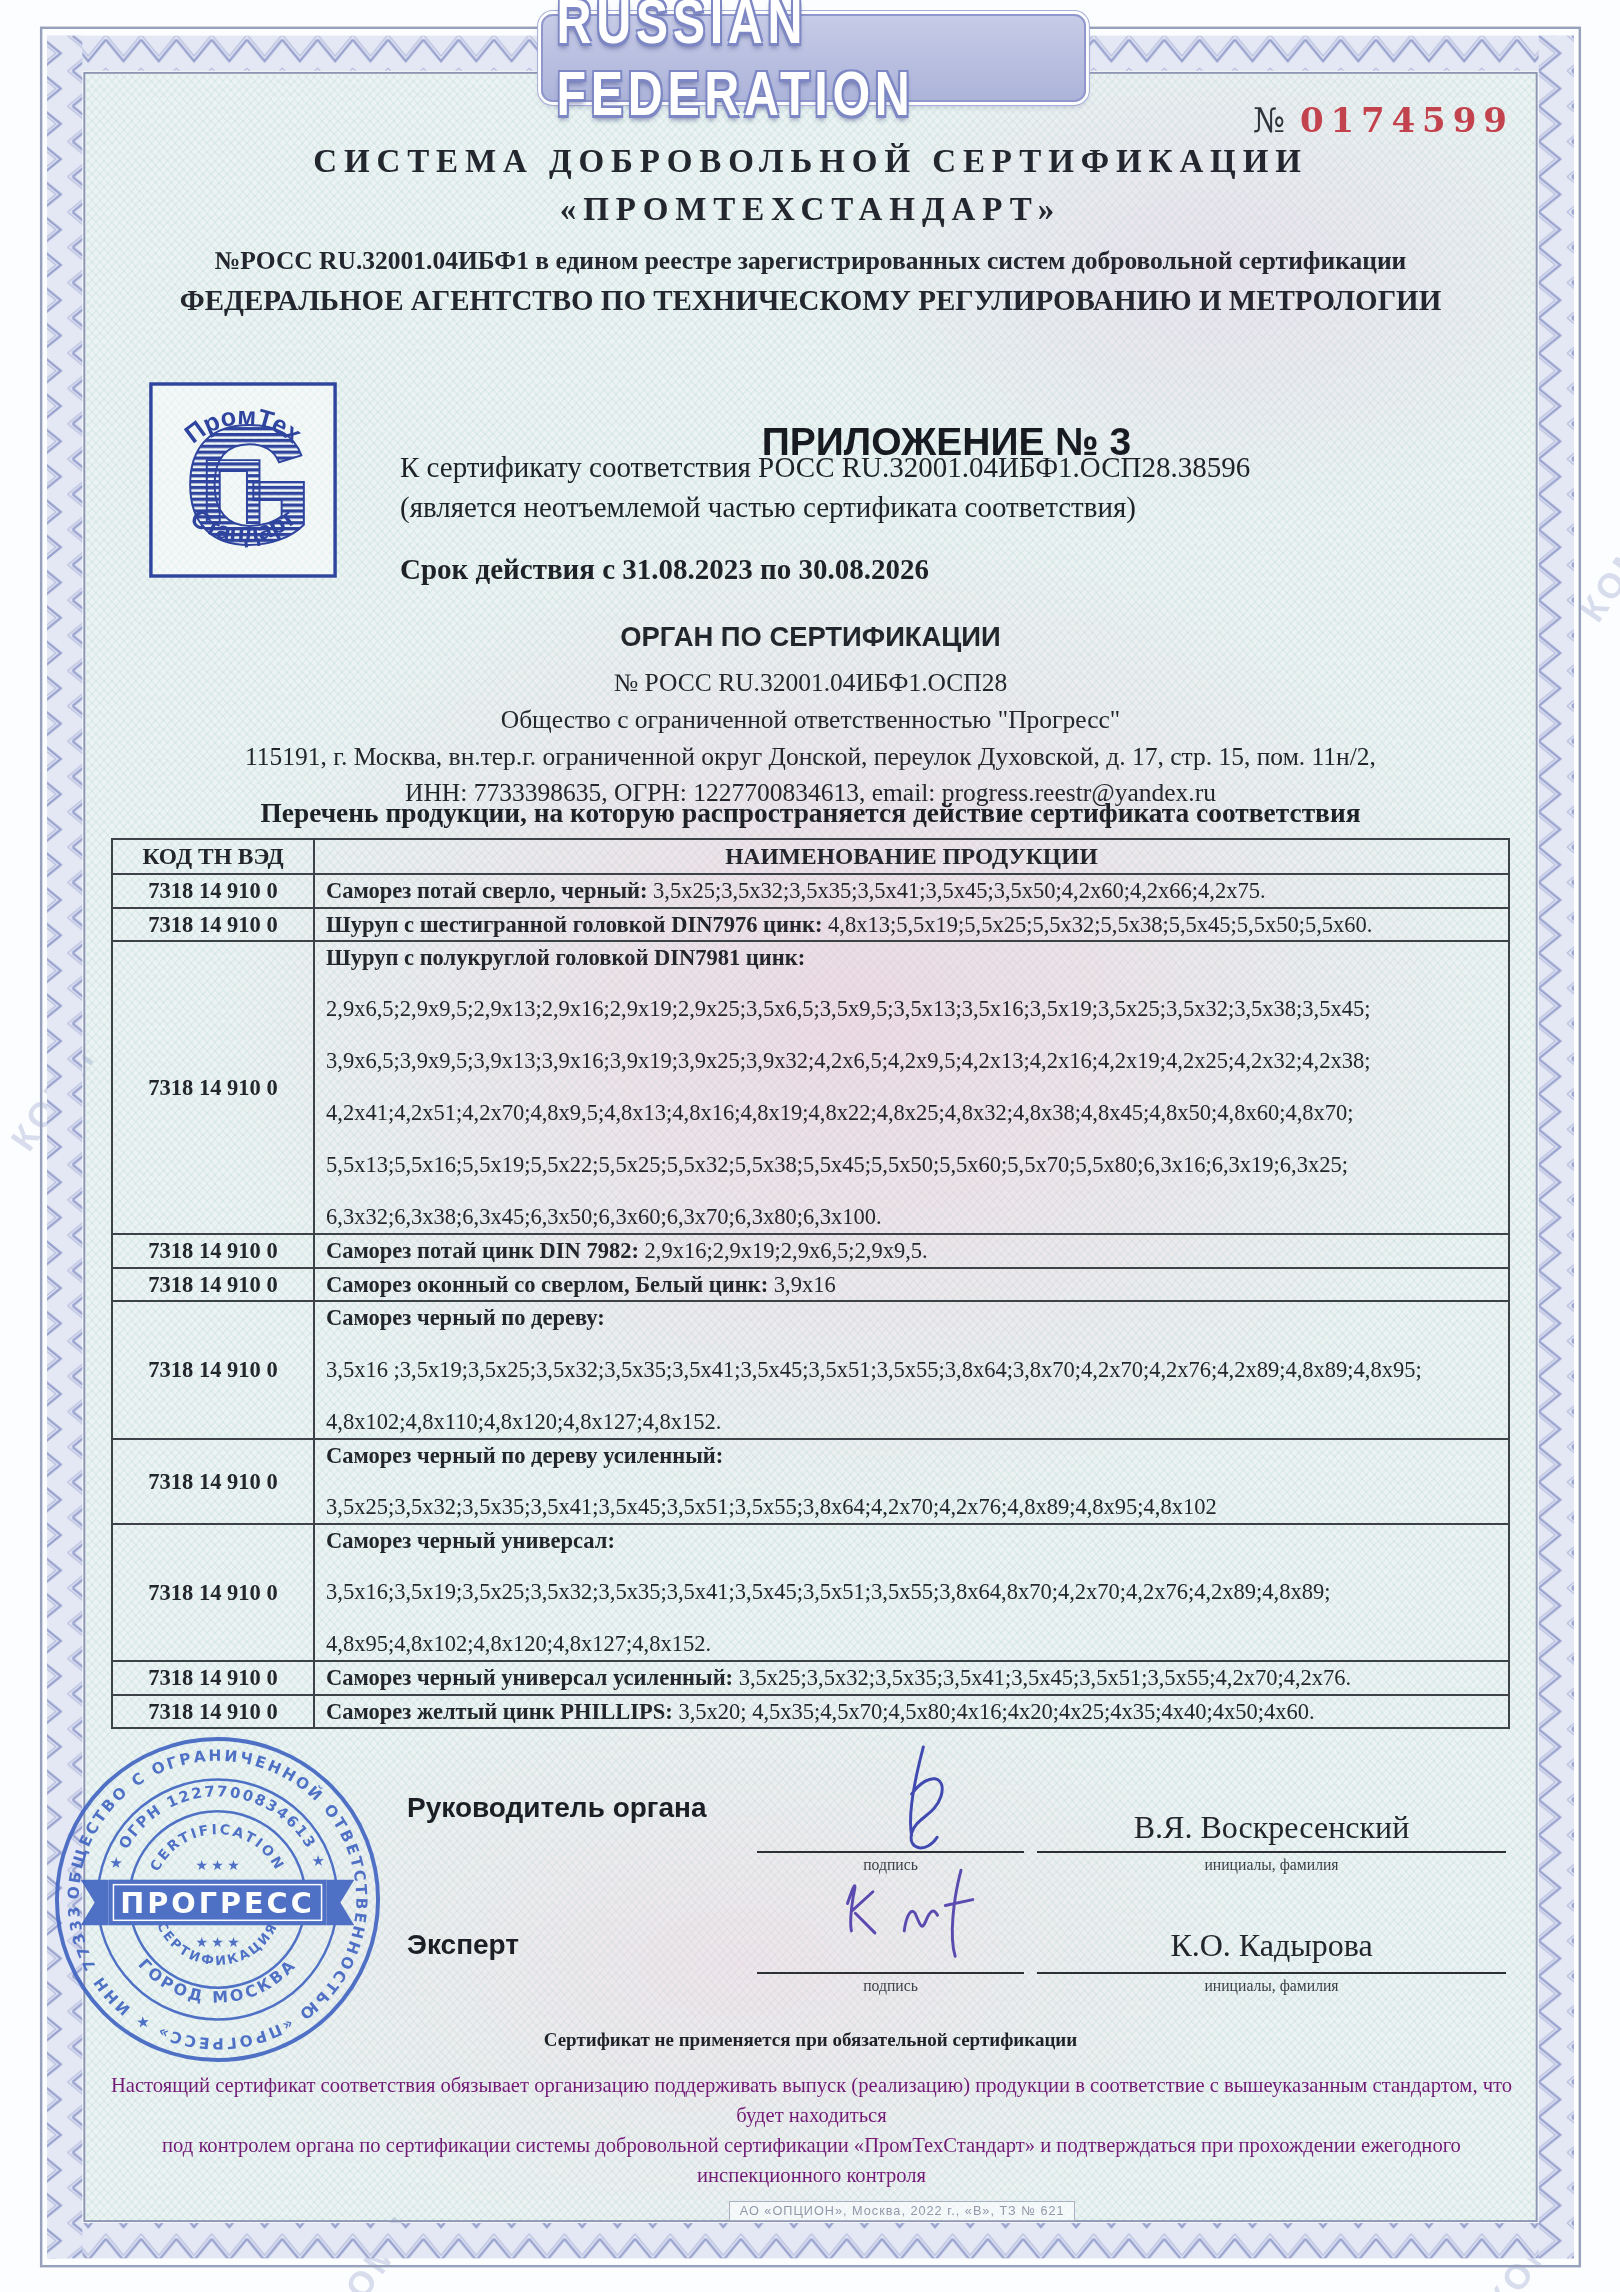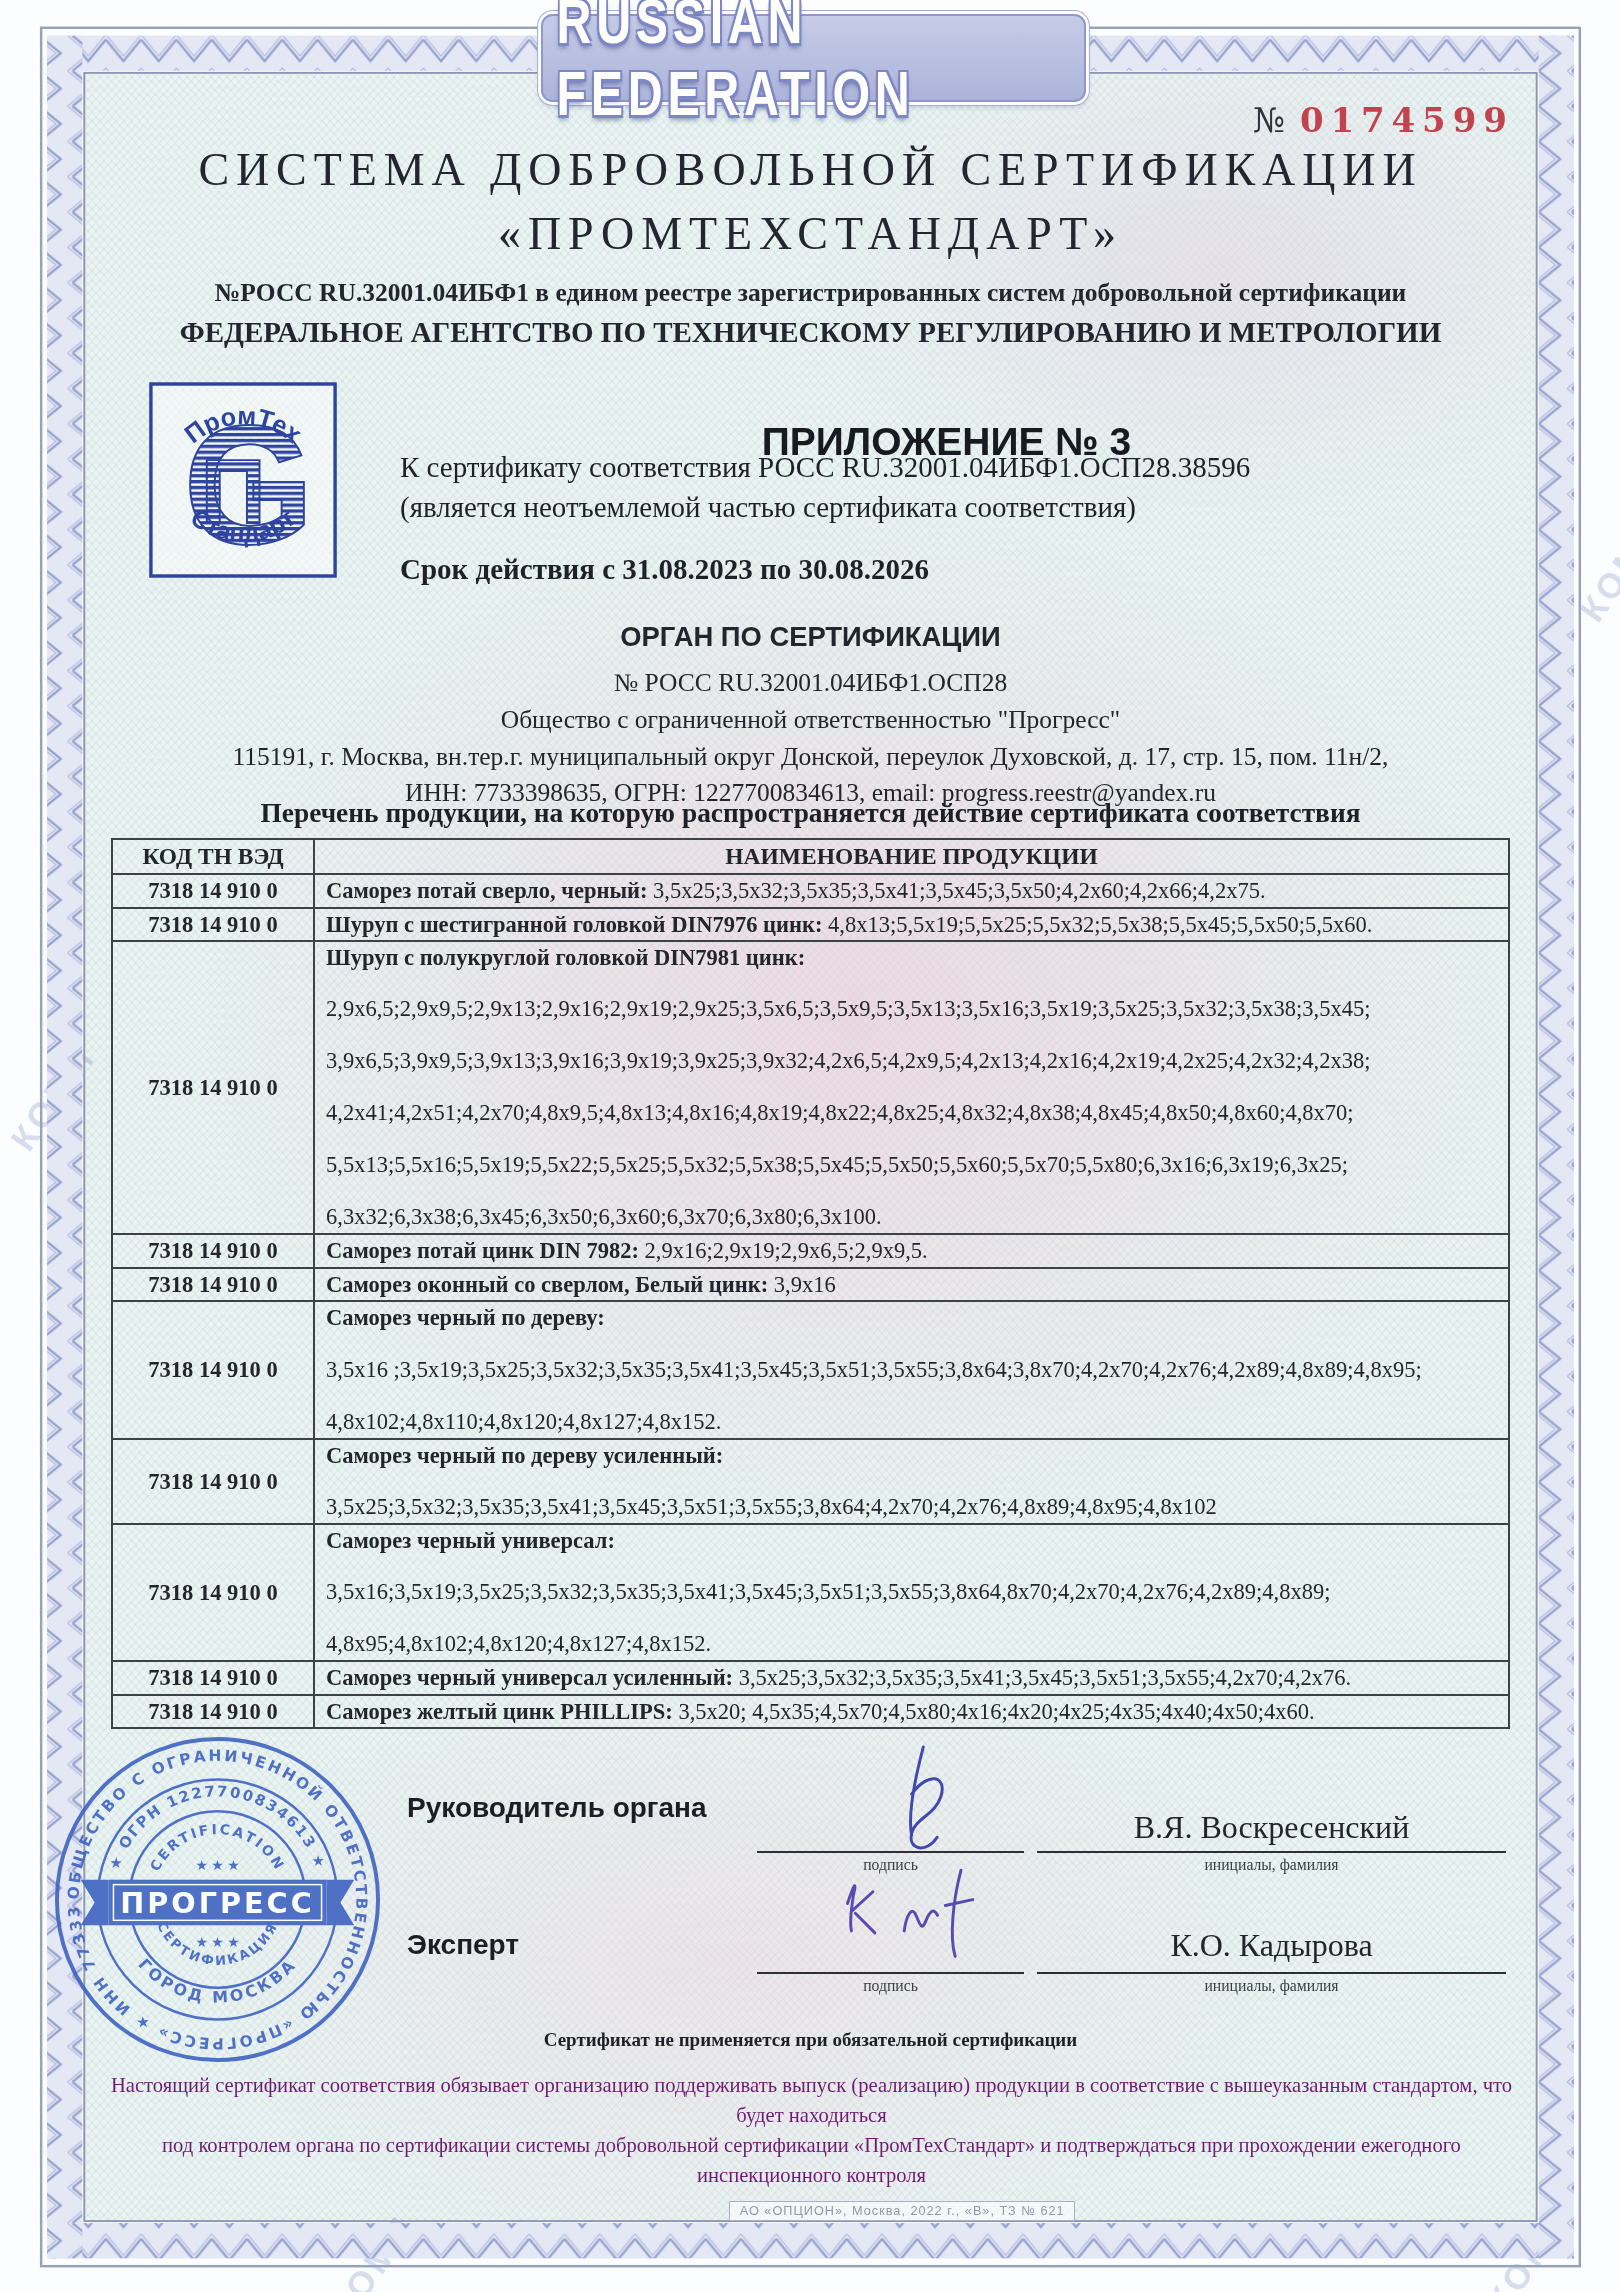--- a/index.html
+++ b/index.html
@@ -25,21 +25,21 @@
     display:flex;align-items:center;justify-content:flex-start;}
   .banner span{font-family:"Liberation Sans",sans-serif;font-weight:bold;font-size:51px;letter-spacing:4.9px;
     color:#ffffff;transform:scale(0.95,1.22);
     text-shadow:2px 2px 0 #7d87c4,-2px -2px 0 #7d87c4,2px -2px 0 #7d87c4,-2px 2px 0 #7d87c4,0 3.9px 4.9px rgba(60,70,130,0.55);}
   
   .cert-no{position:absolute;left:1253px;top:100px;z-index:3;font-family:"DejaVu Serif",serif;font-size:34px;}
   .cert-no .nsign{color:#2e333c;letter-spacing:3.9px;}
   .cert-no .digits{color:#c2424d;font-weight:bold;letter-spacing:6.9px;}
   
   .hdr{position:absolute;left:82px;top:143px;width:1457px;z-index:2;text-align:center;color:#23262e;}
-  .hdr .l1,.hdr .l2{font-size:46px;letter-spacing:6.9px;}
+  .hdr .l1,.hdr .l2{font-size:33px;letter-spacing:6.9px;font-weight:bold;}
   .hdr .l2{margin-top:10.8px;}
   .hdr .l3{font-size:25.5px;font-weight:bold;margin-top:18.6px;}
   .hdr .l4{font-size:29px;font-weight:bold;margin-top:7.8px;}
   .appendix{position:absolute;left:218px;top:420px;width:1457px;z-index:2;text-align:center;
     font-family:"Liberation Sans",sans-serif;font-weight:bold;font-size:39px;color:#171a20;}
   .logo-box{position:absolute;left:147px;top:380px;z-index:2;}
   .certlines{position:absolute;left:400px;top:447px;z-index:2;font-size:29px;line-height:40px;color:#1e2228;}
   .validity{position:absolute;left:400px;top:553px;z-index:2;font-size:29px;font-weight:bold;color:#1e2228;}
   .org{position:absolute;left:82px;top:621px;width:1457px;z-index:2;text-align:center;color:#22262c;}
   .org .t{font-family:"Liberation Sans",sans-serif;font-weight:bold;font-size:27.4px;margin-bottom:14.7px;}
@@ -149,21 +149,21 @@
   <div class="certlines">
     <div>К сертификату соответствия РОСС RU.32001.04ИБФ1.ОСП28.38596</div>
     <div>(является неотъемлемой частью сертификата соответствия)</div>
   </div>
   <div class="validity">Срок действия с 31.08.2023 по 30.08.2026</div>
 
   <div class="org">
     <div class="t">ОРГАН ПО СЕРТИФИКАЦИИ</div>
     <div class="n">№ РОСС RU.32001.04ИБФ1.ОСП28</div>
     <div class="nm">Общество с ограниченной ответственностью "Прогресс"</div>
-    <div class="ad">115191, г. Москва, вн.тер.г. муниципальный округ Донской, переулок Духовской, д. 17, стр. 15, пом. 11н/2,</div>
+    <div class="ad">115191, г. Москва, вн.тер.г. ограниченной округ Донской, переулок Духовской, д. 17, стр. 15, пом. 11н/2,</div>
     <div class="ct">ИНН: 7733398635, ОГРН: 1227700834613, email: progress.reestr@yandex.ru</div>
   </div>
 
   <div class="products-h">Перечень продукции, на которую распространяется действие сертификата соответствия</div>
 
   <table class="prod">
     <thead>
       <tr>
         <th>КОД ТН ВЭД</th>
         <th>НАИМЕНОВАНИЕ ПРОДУКЦИИ</th>

